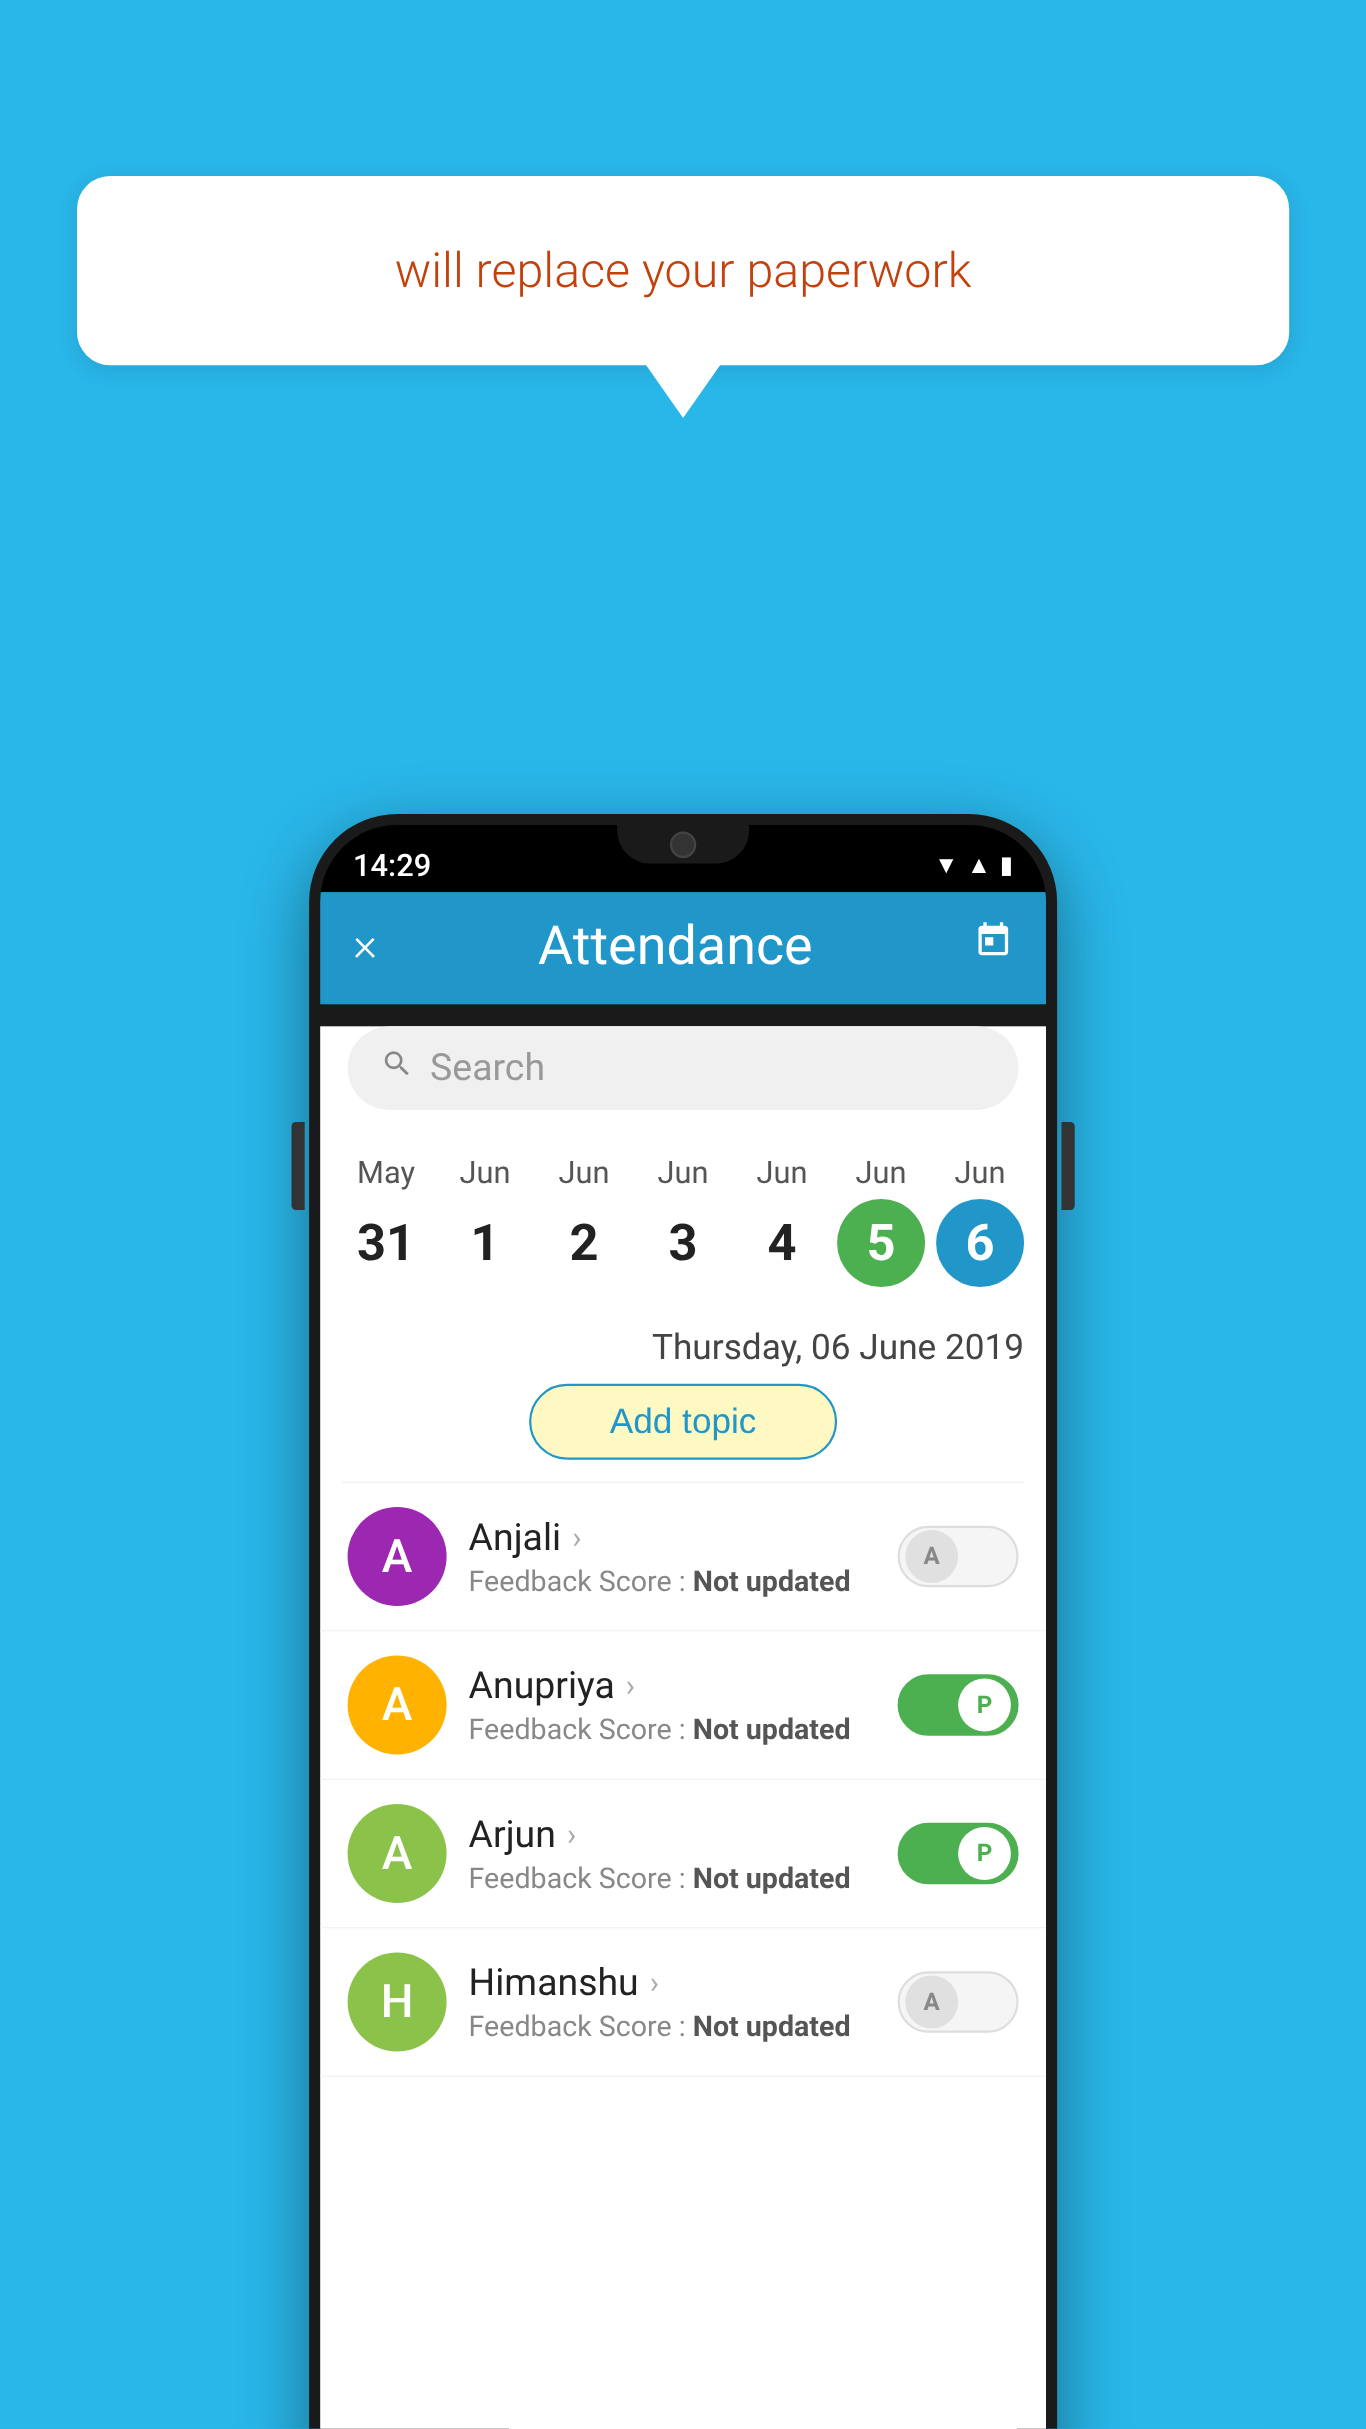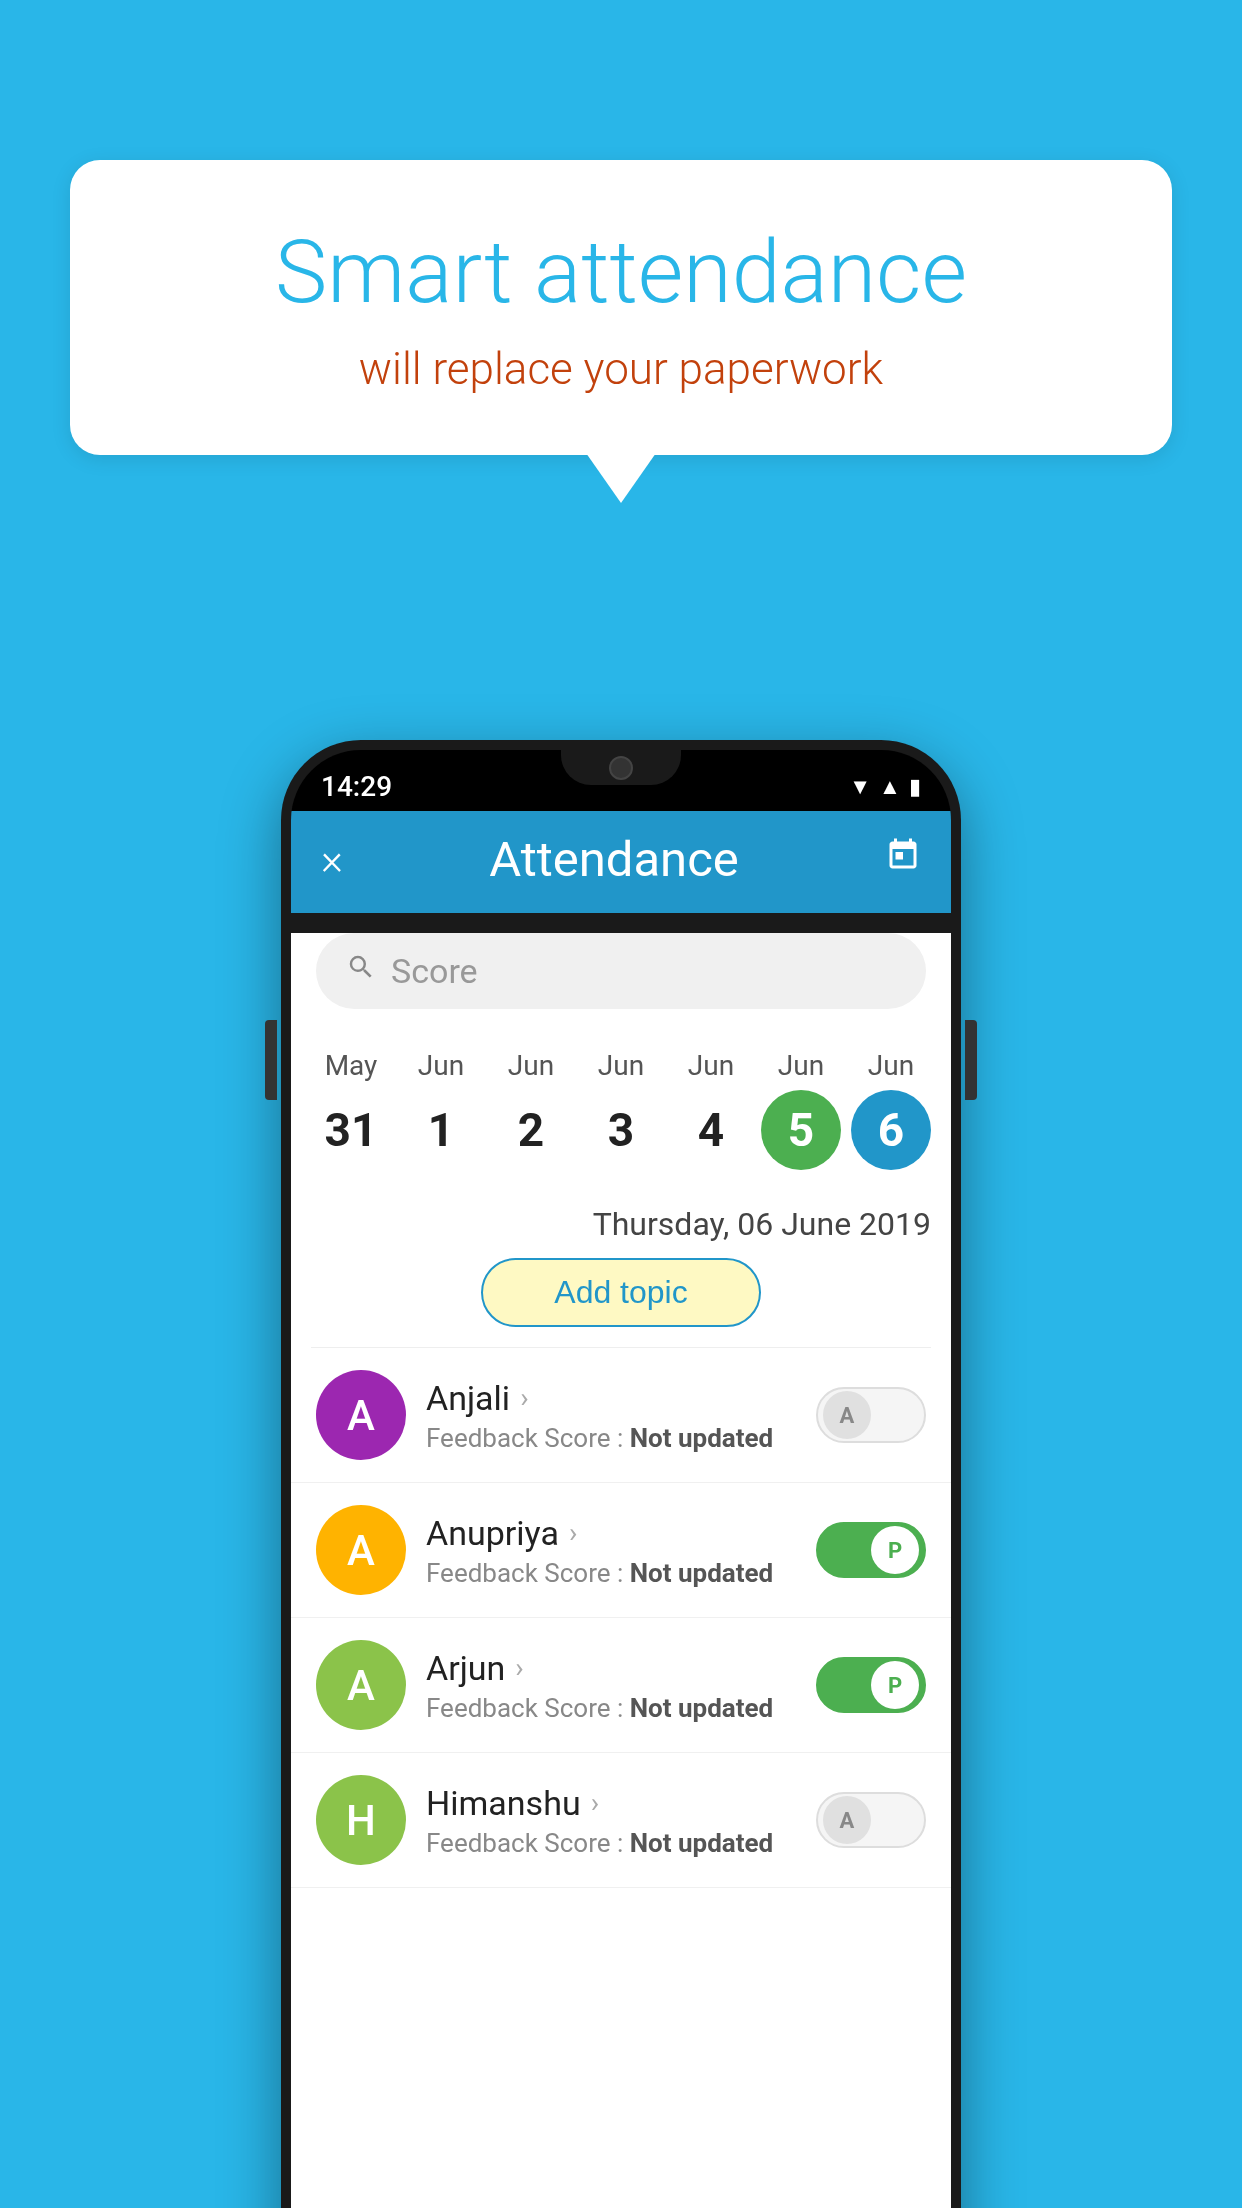--- a/index.html
+++ b/index.html
@@ -387,21 +387,20 @@
       height: 80px;
       background: #333;
       border-radius: 0 4px 4px 0;
     }
   </style>
 </head>
 <body>
 
 <div class="speech-bubble-container">
   <div class="speech-bubble">
-    <div class="bubble-title">Smart attendance</div>
     <div class="bubble-subtitle">will replace your paperwork</div>
   </div>
   <div class="speech-bubble-tail"></div>
 </div>
 
 <div class="phone-container">
   <div class="phone-frame">
     <div class="volume-btn-left"></div>
     <div class="volume-btn-right"></div>
 
@@ -431,21 +430,21 @@
       </div>
 
       <div class="screen-content">
 
         <div class="search-bar">
           <span class="search-icon-wrap">
             <svg width="30" height="30" viewBox="0 0 24 24" fill="#888">
               <path d="M15.5 14h-.79l-.28-.27A6.471 6.471 0 0 0 16 9.5 6.5 6.5 0 1 0 9.5 16c1.61 0 3.09-.59 4.23-1.57l.27.28v.79l5 4.99L20.49 19l-4.99-5zm-6 0C7.01 14 5 11.99 5 9.5S7.01 5 9.5 5 14 7.01 14 9.5 11.99 14 9.5 14z"></path>
             </svg>
           </span>
-          <span class="search-text">Score</span>
+          <span class="search-text">Search</span>
         </div>
 
         <div class="calendar-strip" id="calendar-strip">
             <div class="calendar-day">
               <div class="calendar-month">May</div>
               <div class="calendar-date">31</div>
             </div>
             <div class="calendar-day">
               <div class="calendar-month">Jun</div>
               <div class="calendar-date">1</div>

